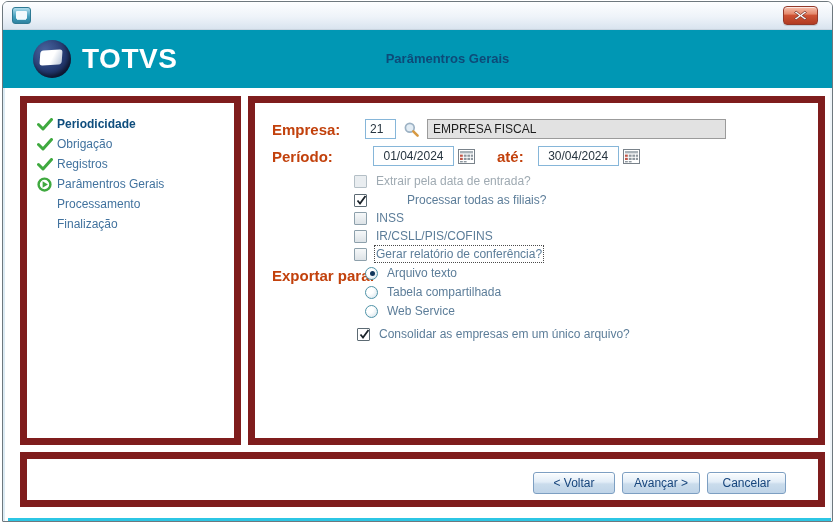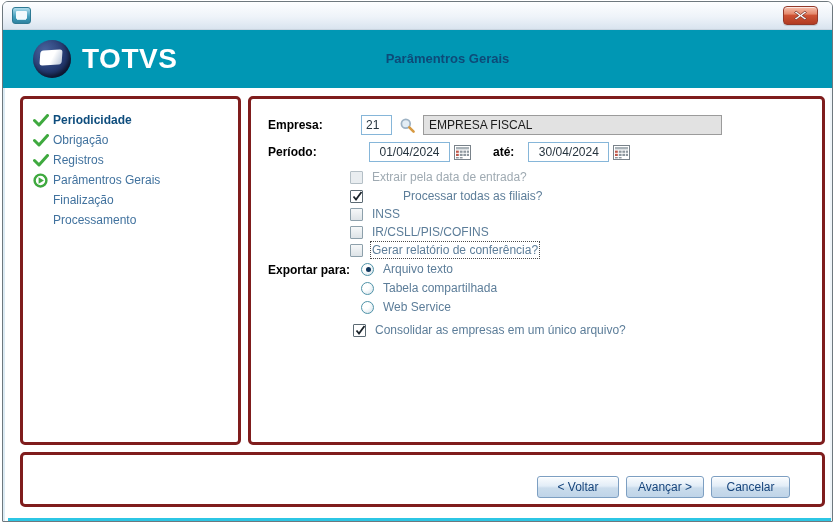--- a/index.html
+++ b/index.html
@@ -31,36 +31,36 @@
     box-shadow: inset -2px -3px 4px rgba(0,0,0,.5); }
   .logo-circle span { position:absolute; left:7px; top:10px; width:22px; height:15px;
     background:linear-gradient(115deg,#ffffff 55%, #b9c6d8); border-radius:3px;
     transform:skew(-8deg) rotate(-4deg); }
   .logo-text { color:#fff; font-size:28px; font-weight:bold; letter-spacing:.5px; margin-left:11px; }
   .header-title { position:absolute; left:60px; right:0; top:21px; text-align:center;
     color:#0d4a78; font-weight:bold; font-size:13px; }
 
   
   .body { position:relative; height:432px; }
-  .panel { position:absolute; border:3px solid #7f1d1d; border-radius:5px; background:#fff; }
+  .panel { position:absolute; border:7px solid #7f1d1d; border-radius:0; background:#fff; }
   .sidebar-panel { left:17px; top:8px; width:221px; height:349px; padding-top:11px; }
   .main-panel   { left:245px; top:8px; width:577px; height:349px; }
   .footer-panel { left:17px; top:364px; width:805px; height:55px; }
   .bottom-line { position:absolute; left:5px; right:1px; bottom:0; height:3px; background:#2cc6e4; }
 
   
   .side-item { position:relative; height:20px; display:flex; align-items:center; padding-left:7px; cursor:default; }
   .side-item .ico { width:21px; display:flex; justify-content:center; }
   .side-label { font-size:12px; color:#41729e; margin-left:2px; }
   .side-item.active .side-label { color:#0e4d7d; font-weight:bold; }
   .side-item.noicon .side-label { margin-left:23px; }
 
   
   .row { position:absolute; display:flex; align-items:center; font-size:12px; }
-  .flabel { color:#000000; font-weight:bold; font-size:12px; }
+  .flabel { color:#c2410c; font-weight:bold; font-size:15px; }
   .txt { border:1px solid #86b6d9; height:20px; font-size:12px; color:#26343f;
     font-family:"Liberation Sans", sans-serif; background:#fff; }
   .empresa-code { width:31px; padding-left:4px; }
   .empresa-name { width:299px; background:#e2e2e2; border:1px solid #9b9b9b; color:#1c1c1c; padding-left:5px; }
   .date { width:81px; text-align:center; }
   .icon-btn { border:none; background:none; padding:0; cursor:pointer; display:flex; align-items:center; }
 
   
   .cb { width:13px; height:13px; border:1px solid #8da0ab; border-radius:1px; display:inline-block;
     background:linear-gradient(#f6f8f9,#dde3e7); position:relative; cursor:pointer; flex:0 0 13px; }
@@ -147,25 +147,25 @@
         <span class="ico">
           <svg width="15" height="15" viewBox="0 0 16 16">
             <circle cx="8" cy="8" r="6.3" fill="#ffffff" stroke="#3fa93f" stroke-width="2.6"></circle>
             <path d="M6 4.6 L11.6 8 L6 11.4 Z" fill="#3fa93f"></path>
           </svg>
         </span>
         <span class="side-label">Parâmentros Gerais</span>
       </div>
 
       <div class="side-item noicon">
+        <span class="side-label">Processamento</span>
+      </div>
+
+      <div class="side-item noicon">
         <span class="side-label">Finalização</span>
-      </div>
-
-      <div class="side-item noicon">
-        <span class="side-label">Processamento</span>
       </div>
     </div>
 
     <div class="panel main-panel">
 
       <div class="row" style="left:17px; top:16px;">
         <span class="flabel" style="width:93px;">Empresa:</span>
         <input class="txt empresa-code" value="21" style="">
         <button class="icon-btn" style="margin-left:7px;">
           <svg width="17" height="17" viewBox="0 0 17 17">

